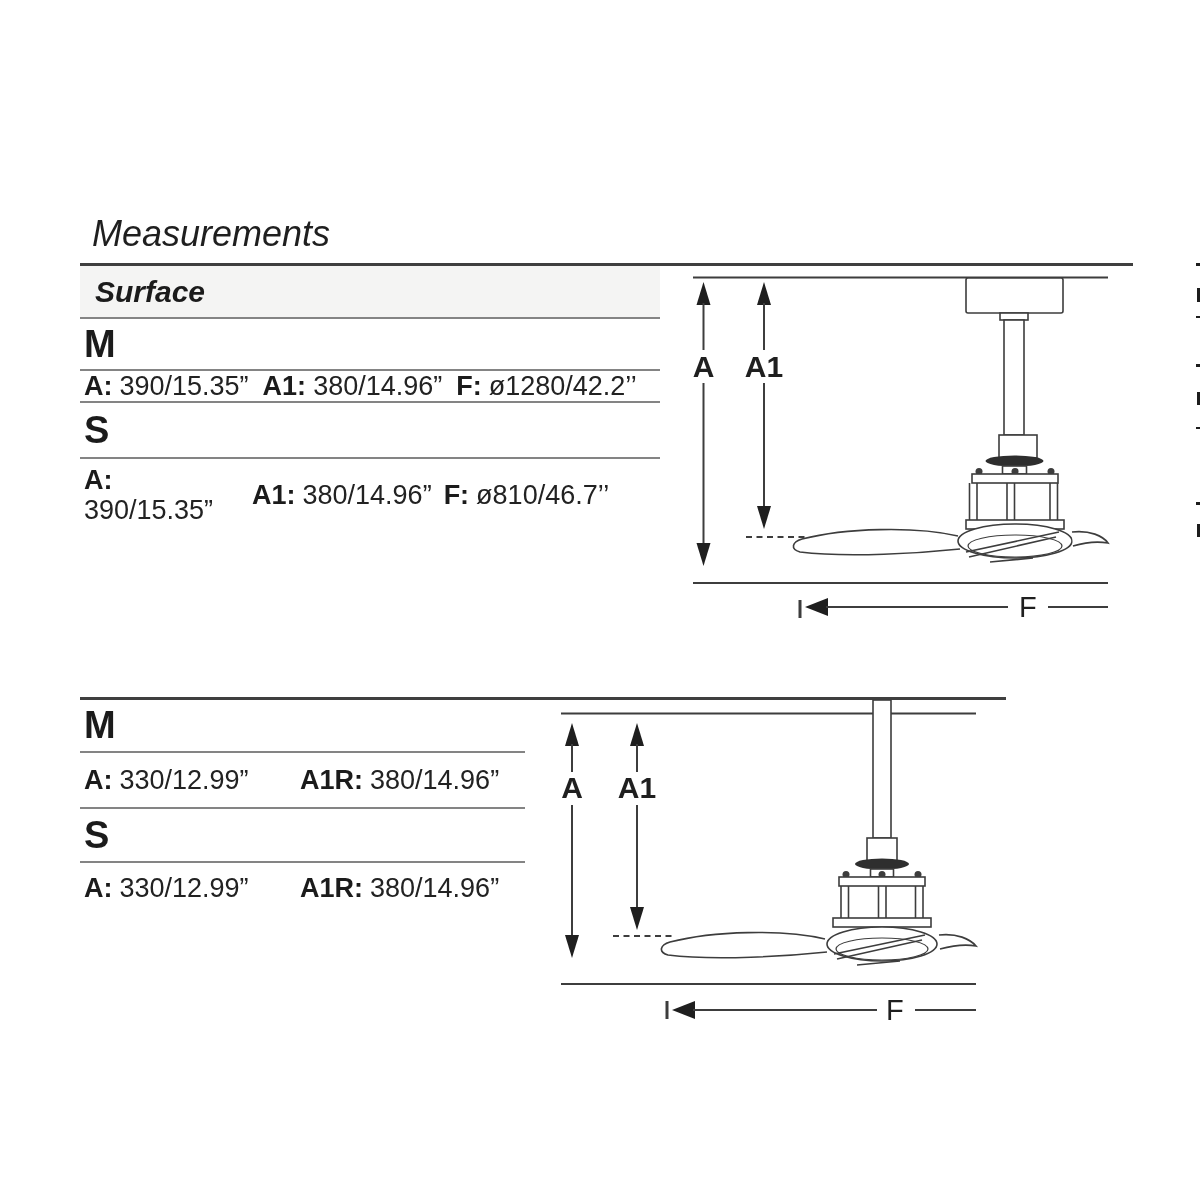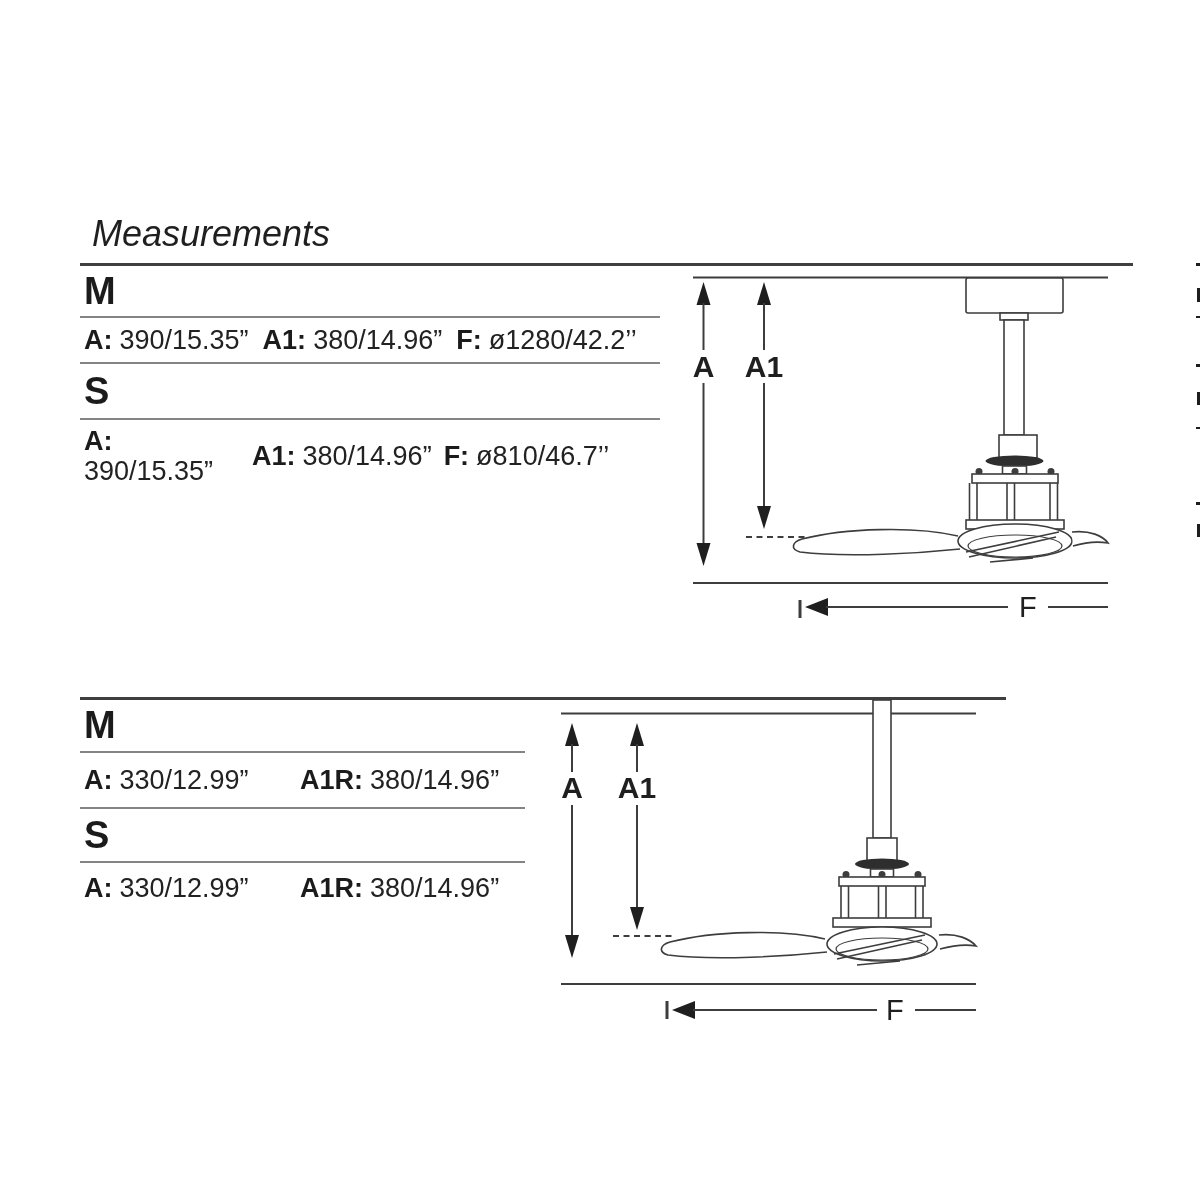--- a/index.html
+++ b/index.html
@@ -31,24 +31,27 @@
   .frag{position:absolute;background:#1d1d1d;}
 </style>
 </head>
 <body>
 
 <div class="abs page-title">Measurements</div>
 
 <div class="abs toprule" style="left:80px;top:263px;width:1053px;"></div>
 
 <div class="abs spec-table" style="left:80px;top:266px;width:580px;">
+  <div class="trow thead" style="height:53px;">
+    <span>Surface</span>
+  </div>
   <div class="trow" style="height:52px;">
     <span class="tletter">M</span>
   </div>
-  <div class="trow vals gap14" style="height:46px;">
+  <div class="trow vals gap14" style="height:32px;">
     <div class="cell">
       <span class="lbl">A:</span><span>390/15.35”</span>
     </div>
     <div class="cell">
       <span class="lbl">A1:</span><span>380/14.96”</span>
     </div>
     <div class="cell">
       <span class="lbl">F:</span><span>ø1280/42.2’’</span>
     </div>
   </div>

